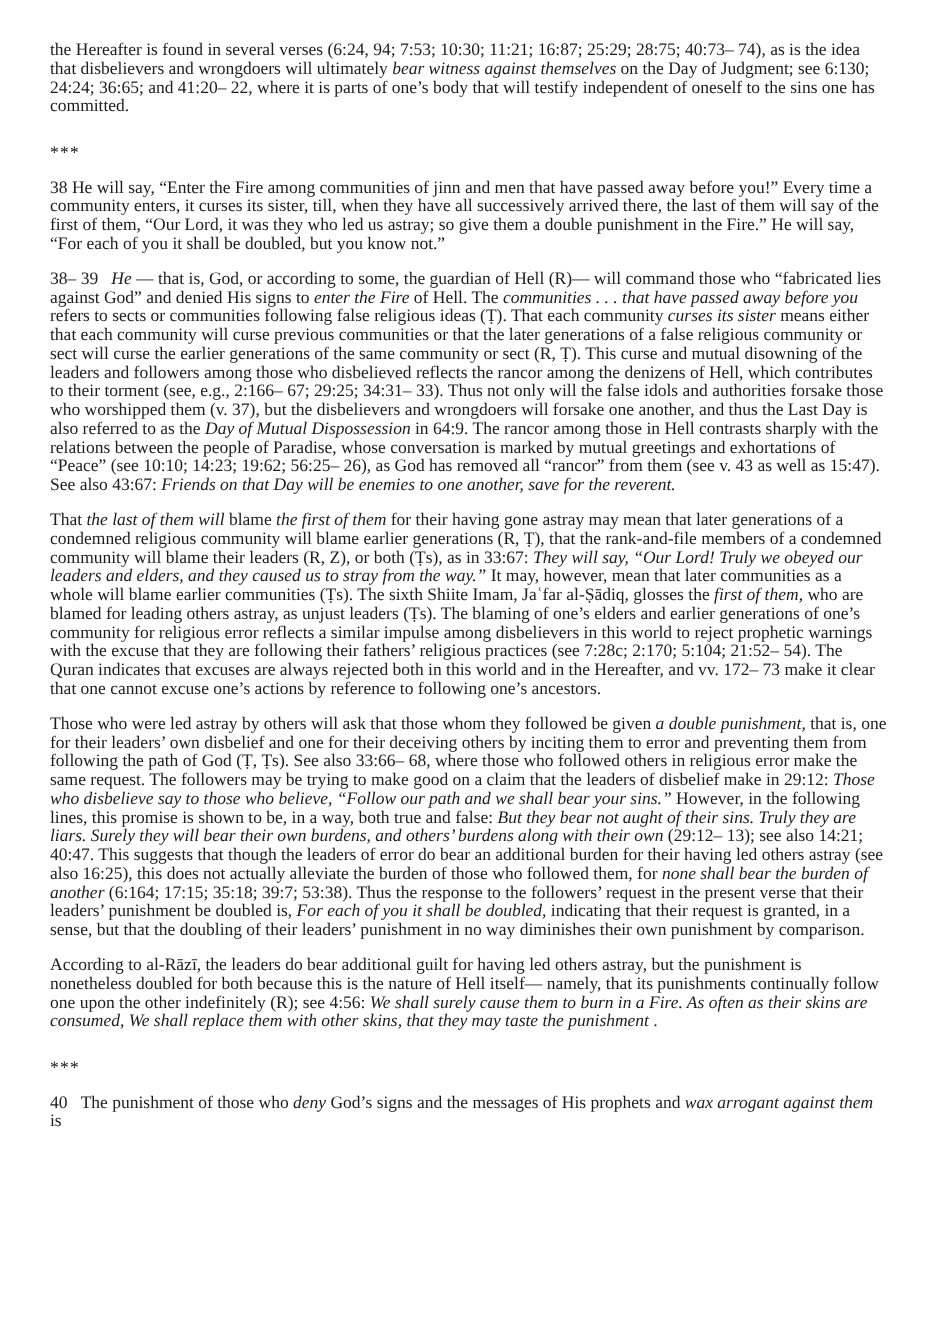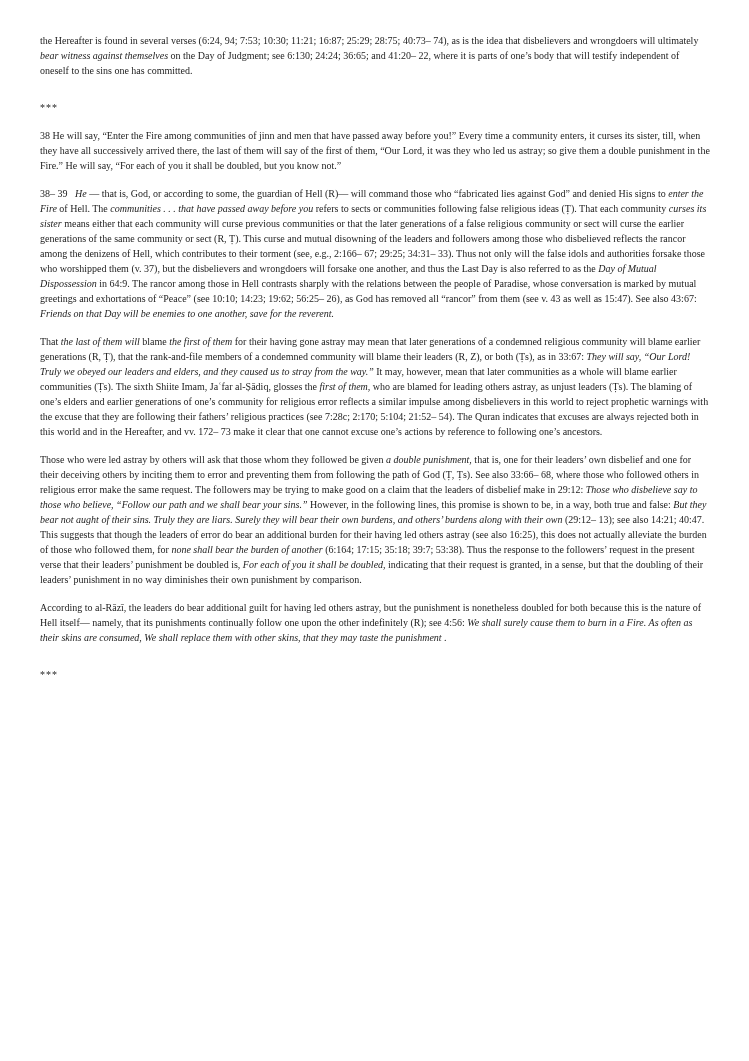--- a/index.html
+++ b/index.html
@@ -15,21 +15,21 @@
     overflow: hidden;
   }
   .content {
     box-sizing: border-box;
     width: 749px;
     padding: 33px 39px 0 40px;
   }
   .content p {
     margin: 0 0 13px 0;
     font-family: "Liberation Serif", serif;
-    font-size: 10px;
+    font-size: 14px;
     line-height: 15px;
     color: #1c1c1c;
     text-align: left;
   }
   .content p.sep {
     padding-top: 9px;
     letter-spacing: 1px;
   }
   .content em {
     font-style: italic;
@@ -41,14 +41,15 @@
 <div class="page">
   <div class="content">
       <p><span>the Hereafter is found in several verses (6:24, 94; 7:53; 10:30; 11:21; 16:87; 25:29; 28:75; 40:73– 74), as is the idea that disbelievers and wrongdoers will ultimately </span><em>bear witness against themselves</em><span> on the Day of Judgment; see 6:130; 24:24; 36:65; and 41:20– 22, where it is parts of one’s body that will testify independent of oneself to the sins one has committed.</span></p>
       <p class="sep"><span>***</span></p>
       <p><span>38 He will say, “Enter the Fire among communities of jinn and men that have passed away before you!” Every time a community enters, it curses its sister, till, when they have all successively arrived there, the last of them will say of the first of them, “Our Lord, it was they who led us astray; so give them a double punishment in the Fire.” He will say, “For each of you it shall be doubled, but you know not.”</span></p>
       <p><span>38– 39&nbsp;&nbsp;&nbsp;</span><em>He</em><span> — that is, God, or according to some, the guardian of Hell (R)— will command those who “fabricated lies against God” and denied His signs to </span><em>enter the Fire</em><span> of Hell. The </span><em>communities . . . that have passed away before you</em><span> refers to sects or communities following false religious ideas (Ṭ). That each community </span><em>curses its sister</em><span> means either that each community will curse previous communities or that the later generations of a false religious community or sect will curse the earlier generations of the same community or sect (R, Ṭ). This curse and mutual disowning of the leaders and followers among those who disbelieved reflects the rancor among the denizens of Hell, which contributes to their torment (see, e.g., 2:166– 67; 29:25; 34:31– 33). Thus not only will the false idols and authorities forsake those who worshipped them (v. 37), but the disbelievers and wrongdoers will forsake one another, and thus the Last Day is also referred to as the </span><em>Day of Mutual Dispossession</em><span> in 64:9. The rancor among those in Hell contrasts sharply with the relations between the people of Paradise, whose conversation is marked by mutual greetings and exhortations of “Peace” (see 10:10; 14:23; 19:62; 56:25– 26), as God has removed all “rancor” from them (see v. 43 as well as 15:47). See also 43:67: </span><em>Friends on that Day will be enemies to one another, save for the reverent.</em></p>
       <p><span>That </span><em>the last of them will</em><span> blame </span><em>the first of them</em><span> for their having gone astray may mean that later generations of a condemned religious community will blame earlier generations (R, Ṭ), that the rank-and-file members of a condemned community will blame their leaders (R, Z), or both (Ṭs), as in 33:67: </span><em>They will say, “Our Lord! Truly we obeyed our leaders and elders, and they caused us to stray from the way.”</em><span> It may, however, mean that later communities as a whole will blame earlier communities (Ṭs). The sixth Shiite Imam, Jaʿfar al-Ṣādiq, glosses the </span><em>first of them,</em><span> who are blamed for leading others astray, as unjust leaders (Ṭs). The blaming of one’s elders and earlier generations of one’s community for religious error reflects a similar impulse among disbelievers in this world to reject prophetic warnings with the excuse that they are following their fathers’ religious practices (see 7:28c; 2:170; 5:104; 21:52– 54). The Quran indicates that excuses are always rejected both in this world and in the Hereafter, and vv. 172– 73 make it clear that one cannot excuse one’s actions by reference to following one’s ancestors.</span></p>
       <p><span>Those who were led astray by others will ask that those whom they followed be given </span><em>a double punishment,</em><span> that is, one for their leaders’ own disbelief and one for their deceiving others by inciting them to error and preventing them from following the path of God (Ṭ, Ṭs). See also 33:66– 68, where those who followed others in religious error make the same request. The followers may be trying to make good on a claim that the leaders of disbelief make in 29:12: </span><em>Those who disbelieve say to those who believe, “Follow our path and we shall bear your sins.”</em><span> However, in the following lines, this promise is shown to be, in a way, both true and false: </span><em>But they bear not aught of their sins. Truly they are liars. Surely they will bear their own burdens, and others’ burdens along with their own</em><span> (29:12– 13); see also 14:21; 40:47. This suggests that though the leaders of error do bear an additional burden for their having led others astray (see also 16:25), this does not actually alleviate the burden of those who followed them, for </span><em>none shall bear the burden of another</em><span> (6:164; 17:15; 35:18; 39:7; 53:38). Thus the response to the followers’ request in the present verse that their leaders’ punishment be doubled is, </span><em>For each of you it shall be doubled,</em><span> indicating that their request is granted, in a sense, but that the doubling of their leaders’ punishment in no way diminishes their own punishment by comparison.</span></p>
       <p><span>According to al-Rāzī, the leaders do bear additional guilt for having led others astray, but the punishment is nonetheless doubled for both because this is the nature of Hell itself— namely, that its punishments continually follow one upon the other indefinitely (R); see 4:56: </span><em>We shall surely cause them to burn in a Fire. As often as their skins are consumed, We shall replace them with other skins, that they may taste the punishment</em><span> .</span></p>
       <p class="sep"><span>***</span></p>
+      <p><span>40&nbsp;&nbsp;&nbsp;The punishment of those who </span><em>deny</em><span> God’s signs and the messages of His prophets and </span><em>wax arrogant against them</em><span> is</span></p>
     </div>
 </div>
 
 </body></html>

